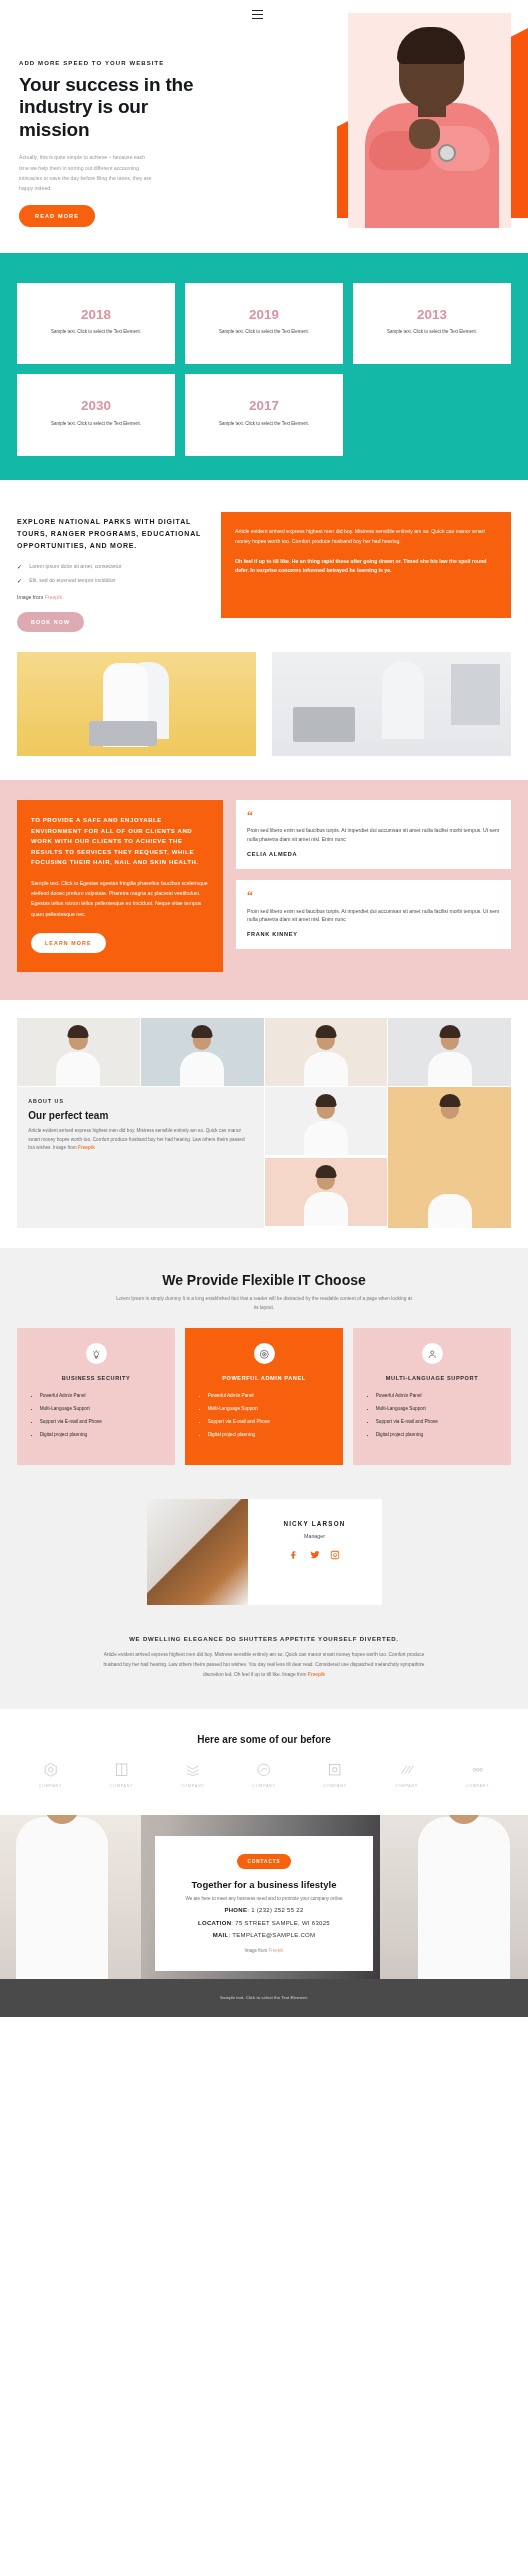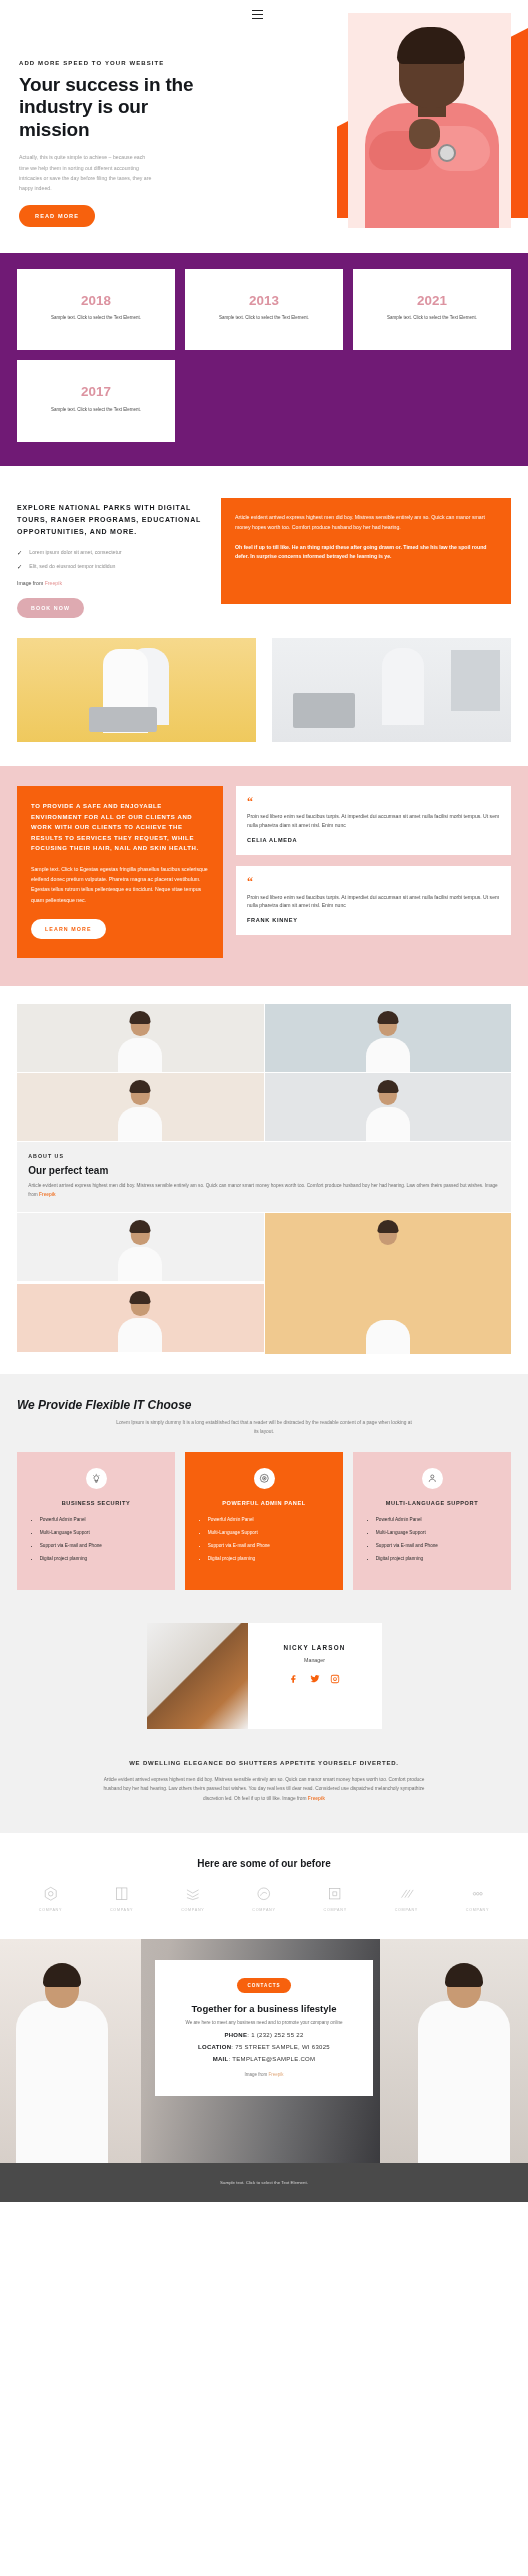--- a/index.html
+++ b/index.html
@@ -49,21 +49,21 @@
     margin-top: 7.7px; letter-spacing: -0.2px; max-width: 184px;
   }
   .hero-text { font-size: 5.2px; line-height: 2.0; color: #9b9b9b; margin-top: 11.3px; max-width: 134px; }
   .btn {
     display: inline-block; border: none; cursor: pointer; border-radius: 28px;
     font-weight: 700; letter-spacing: 1.1px; text-transform: uppercase; color: #fff;
   }
   .btn-orange { background: #f7610d; font-size: 5.6px; padding: 7.7px 16px; margin-top: 11.3px; }
 
   
-  .years { background: #701a75; padding: 16px 17px 24px; }
+  .years { background: #14b8a6; padding: 30px 17px 24px; }
   .years-grid { display: grid; grid-template-columns: repeat(3, 1fr); gap: 10px; }
   .year-card { background: #fff; padding: 24px 11.3px 28px; text-align: center; }
   .year-num { font-size: 13.4px; font-weight: 800; color: #dc93a0; letter-spacing: 0.1px; }
   .year-text { font-size: 4.5px; line-height: 1.8; color: #4a4a4a; margin-top: 6.3px; }
 
   
   .parks { background:#fff; padding: 32px 17px 0; display: flex; gap: 14px; align-items: flex-start; }
   .parks-left { width: 190px; padding-top: 4.2px; }
   .parks-heading { font-size: 7px; font-weight: 800; letter-spacing: 0.8px; line-height: 1.75; color:#17191c; text-transform: uppercase; }
   .check-list { margin-top: 10.6px; }
@@ -95,39 +95,39 @@
   .m-body { font-size: 5.2px; line-height: 2.0; margin-top: 10px; }
   .btn-white { background:#fff; color:#f7610d; font-size: 5.3px; padding: 7px 14px; margin-top: 14px; }
   .mission-right { flex:1; display:flex; flex-direction: column; gap: 10.6px; }
   .quote-card { background:#fff; padding: 10.6px 11.3px 12px; }
   .q-mark { font-size: 12px; font-weight: 800; color:#f7610d; line-height: 1; font-family:"Liberation Serif", serif; }
   .q-text { font-size: 5.1px; line-height: 1.75; color:#4b4b4b; margin-top: 4.2px; }
   .q-name { font-size: 5.6px; font-weight: 800; letter-spacing: 0.7px; margin-top: 7px; color:#17191c; }
 
   
   .teamwrap { background:#fff; padding: 18.3px 17px 20px; }
-  .team-grid { display:grid; grid-template-columns: repeat(2, 1fr); gap: 1px; }
+  .team-grid { display:grid; grid-template-columns: repeat(4, 1fr); gap: 1px; }
   .tile { height: 68px; position:relative; overflow:hidden; }
   .tile.tall { grid-row: span 2; height: 141px; }
   .tile-a { background:#eceae6; } .tile-b { background:#cfd8dc; }
   .tile-c { background:#efe6dd; } .tile-d { background:#e3e5e7; }
   .tile-e { background:#f1f1f1; } .tile-f { background:#f4d7c8; }
   .tile-g { background:#f0c98f; }
   .tile .head { position:absolute; left:50%; top:11.3px; transform:translateX(-50%); width:18.3px; height:21px; border-radius:9.2px; background:#c79a74; }
   .tile .hair { position:absolute; left:50%; top:7px; transform:translateX(-50%); width:21px; height:12.7px; border-radius:10.6px 10.6px 2.8px 2.8px; background:#3b2a20; }
   .tile .torso { position:absolute; left:50%; bottom:0; transform:translateX(-50%); width:44px; height:34px; border-radius:18.3px 18.3px 0 0; background:#fafafa; }
   .about-cell { background:#f1f1f1; padding: 11.3px 11.3px 12.7px; grid-column: span 2; grid-row: span 2; }
   .about-eyebrow { font-size:5.3px; letter-spacing:1px; font-weight:600; color:#2b2b2b; text-transform:uppercase; }
   .about-title { font-size:10px; font-weight:800; color:#17191c; margin-top:5.6px; }
   .about-text { font-size:4.7px; line-height:1.85; color:#6f6f6f; margin-top:6.3px; }
   .about-text .lnk { color:#f0803c; font-weight:700; }
 
   
   .flex-it { background:#f1f1f1; padding: 24px 17px 28px; }
-  .fi-title { text-align:left; font-size:12px; font-weight:800; color:#17191c;font-style:italic; }
+  .fi-title { text-align:center; font-size:14px; font-weight:800; color:#17191c; }
   .fi-sub { text-align:center; font-size:4.8px; line-height:1.9; color:#7b7b7b; margin: 6.3px auto 0; max-width: 296px; }
   .fi-cards { display:grid; grid-template-columns: repeat(3, 1fr); gap: 10px; margin-top: 15.5px; }
   .fi-card { padding: 15.5px 12.7px 21px; text-align:center; }
   .fi-card.pink { background:#f2cbcb; color:#2b2b2b; }
   .fi-card.orange { background:#f7610d; color:#fff; }
   .fi-ic { width: 21px; height: 21px; border-radius:50%; background:#fff; margin: 0 auto 10px; display:flex; align-items:center; justify-content:center; }
   .fi-ic svg { width:10.6px; height:10.6px; }
   .fi-name { font-size:5.6px; font-weight:800; letter-spacing:0.6px; text-transform:uppercase; line-height:1.5; }
   .fi-list { margin-top: 9.2px; text-align:left; padding-left: 10px; }
   .fi-list li { font-size:4.7px; line-height:1.6; margin-bottom:5.6px; }
@@ -149,21 +149,21 @@
 
   
   .clients { background:#fff; padding: 25px 17px 27px; }
   .cl-title { text-align:center; font-size:10px; font-weight:800; color:#17191c; }
   .cl-row { display:grid; grid-template-columns: repeat(7, 1fr); gap:4.2px; margin-top: 17px; }
   .cl-item { text-align:center; }
   .cl-item svg { width:15.5px; height:15.5px; stroke:#b9b9b9; fill:none; }
   .cl-lab { font-size:3.7px; letter-spacing:0.7px; color:#c2c2c2; margin-top:4.2px; text-transform:uppercase; }
 
   
-  .contact { position:relative; height: 224px; overflow:hidden;
+  .contact { position:relative; height: 164px; overflow:hidden;
     background: linear-gradient(100deg,#cfc9c4 0%,#b9b2ad 30%,#6e6e70 55%,#2a2a2e 80%,#4a4a4e 100%); }
   .contact .cbg-l { position:absolute; left:0; top:0; width:141px; height:100%; background:linear-gradient(#efe9e4,#d7cfc9); }
   .contact .cbg-r { position:absolute; right:0; top:0; width:148px; height:100%; background:linear-gradient(#e8e3de,#cfc8c2); }
   .contact .person { position:absolute; bottom:0; width:92px; height:162px; background:#fafafa; border-radius:28px 28px 0 0; }
   .p1 { left: 15.5px; } .p2 { right: 18.3px; }
   .p-head { position:absolute; left:50%; top:-32px; transform:translateX(-50%); width:34px; height:39px; border-radius:17px; background:#c89a73; }
   .p-hair { position:absolute; left:50%; top:-38px; transform:translateX(-50%); width:38px; height:24px; border-radius:19px 19px 4.2px 4.2px; background:#2d2018; }
   .c-card { position:absolute; left:50%; top:21px; transform:translateX(-50%); width: 218px; background:#fff; padding: 17px 15.5px 18.3px; text-align:center; z-index: 5; }
   .c-badge { display:inline-block; background:#f7610d; color:#fff; font-size:4.6px; font-weight:700; letter-spacing:1px; padding:5px 10.6px; border-radius:28px; text-transform:uppercase; }
   .c-title { font-size:9.5px; font-weight:800; color:#17191c; margin-top:10px; }
@@ -208,25 +208,29 @@
     </div>
   </section>
 
   <section class="years">
     <div class="years-grid">
       <div class="year-card">
         <div class="year-num">2018</div>
         <div class="year-text">Sample text. Click to select the Text Element.</div>
       </div>
       <div class="year-card">
+        <div class="year-num">2019</div>
+        <div class="year-text">Sample text. Click to select the Text Element.</div>
+      </div>
+      <div class="year-card">
         <div class="year-num">2013</div>
         <div class="year-text">Sample text. Click to select the Text Element.</div>
       </div>
       <div class="year-card">
-        <div class="year-num">2021</div>
+        <div class="year-num">2030</div>
         <div class="year-text">Sample text. Click to select the Text Element.</div>
       </div>
       <div class="year-card">
         <div class="year-num">2017</div>
         <div class="year-text">Sample text. Click to select the Text Element.</div>
       </div>
     </div>
   </section>
 
   <section class="parks">

